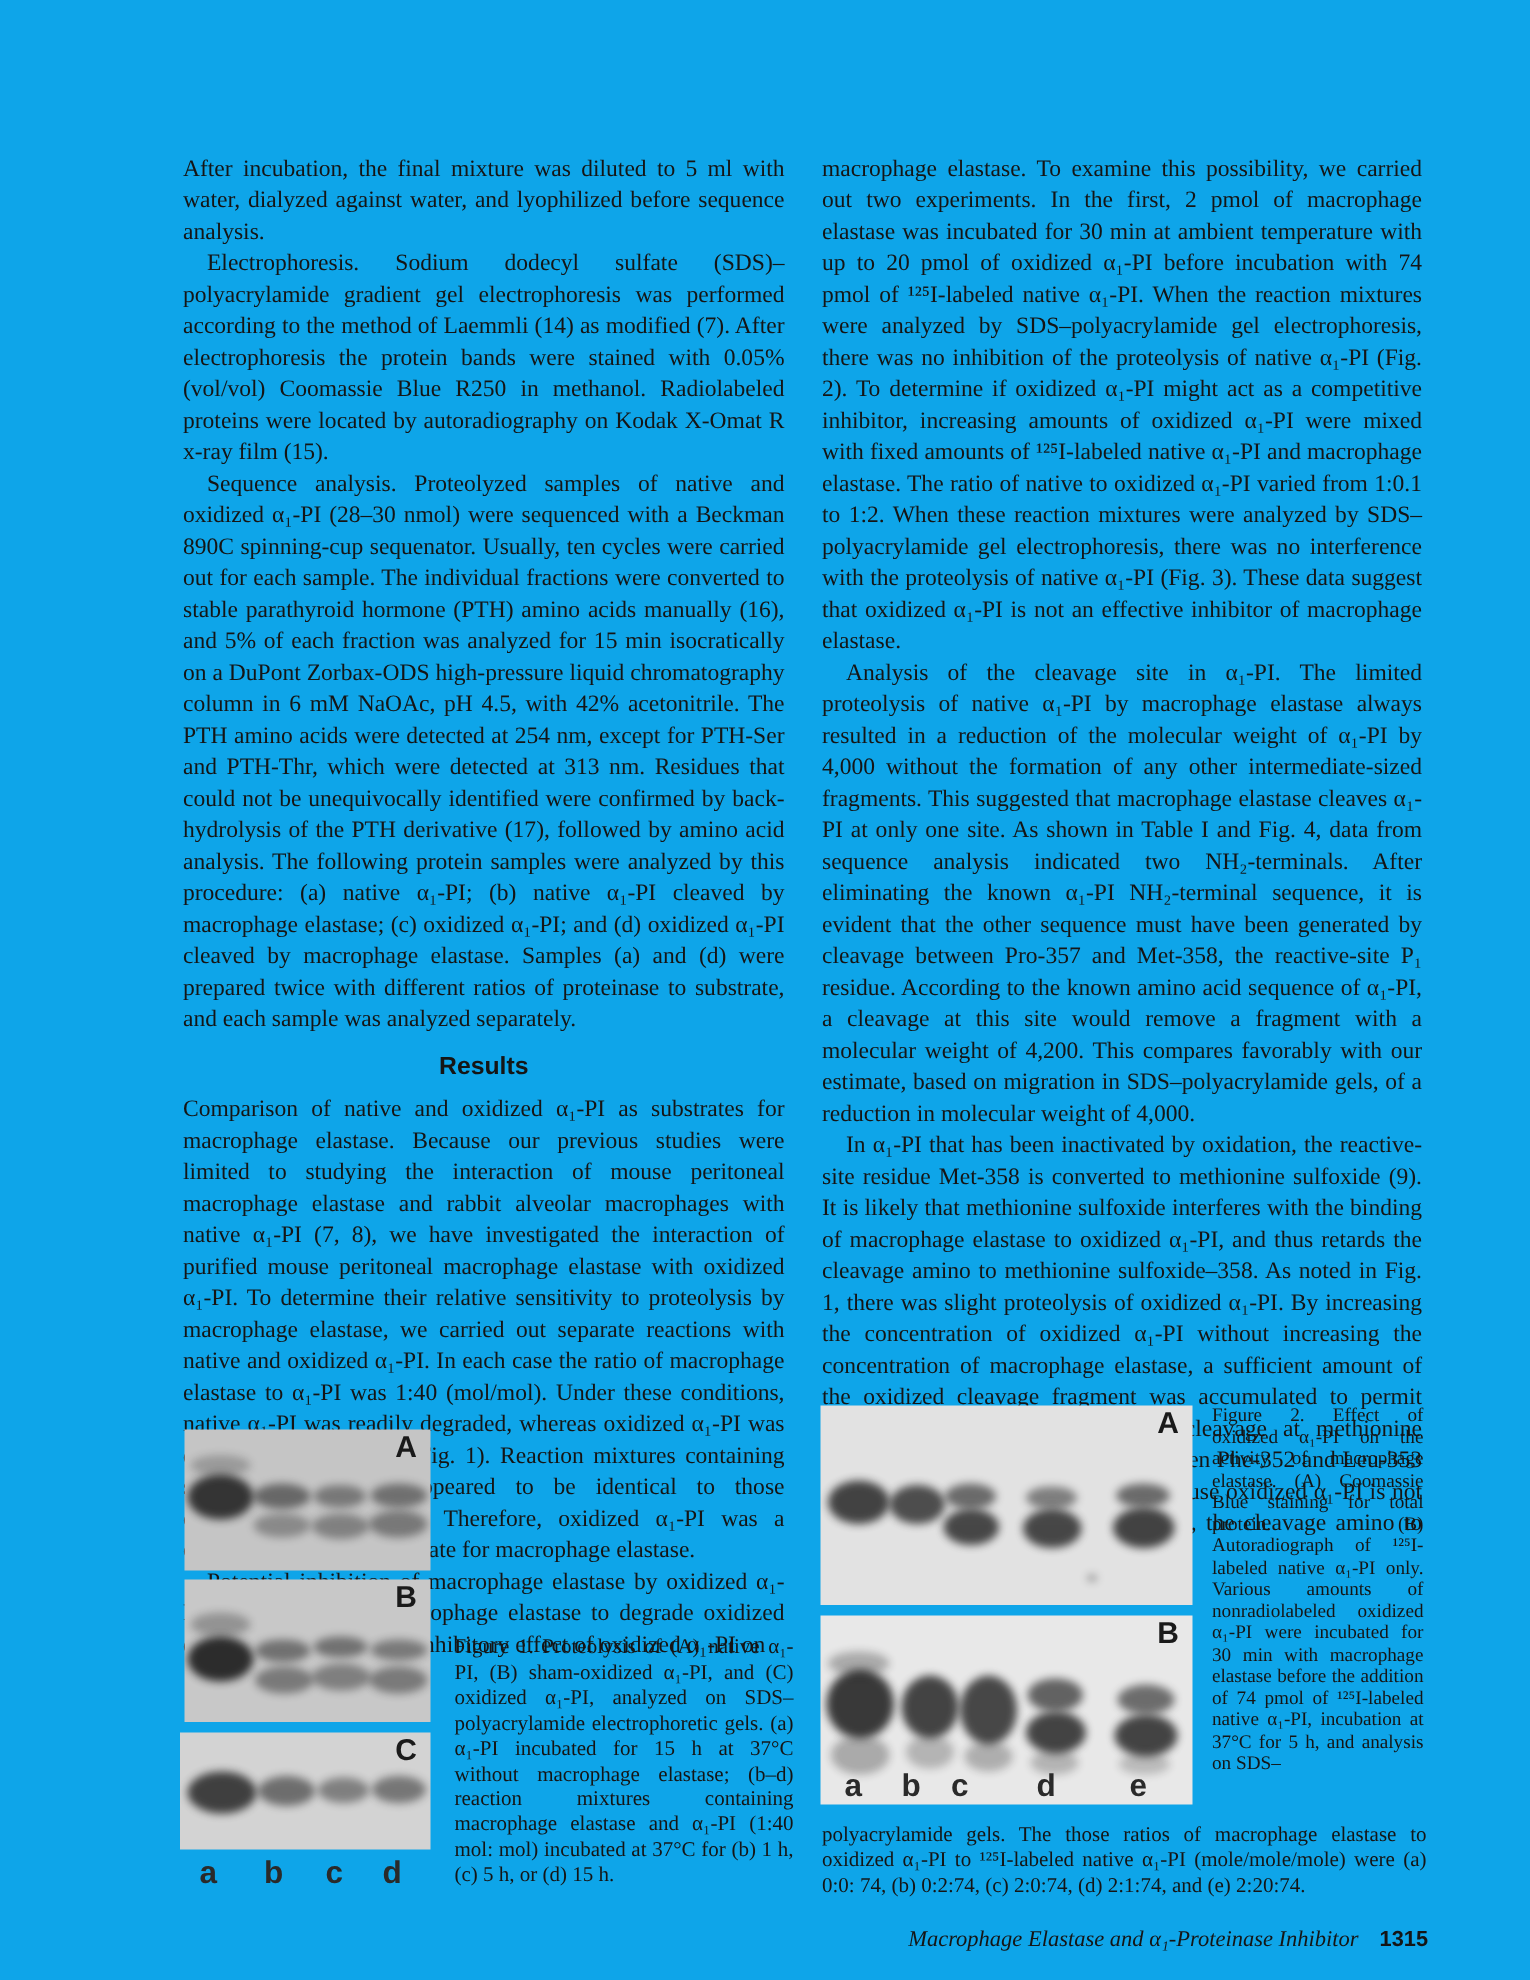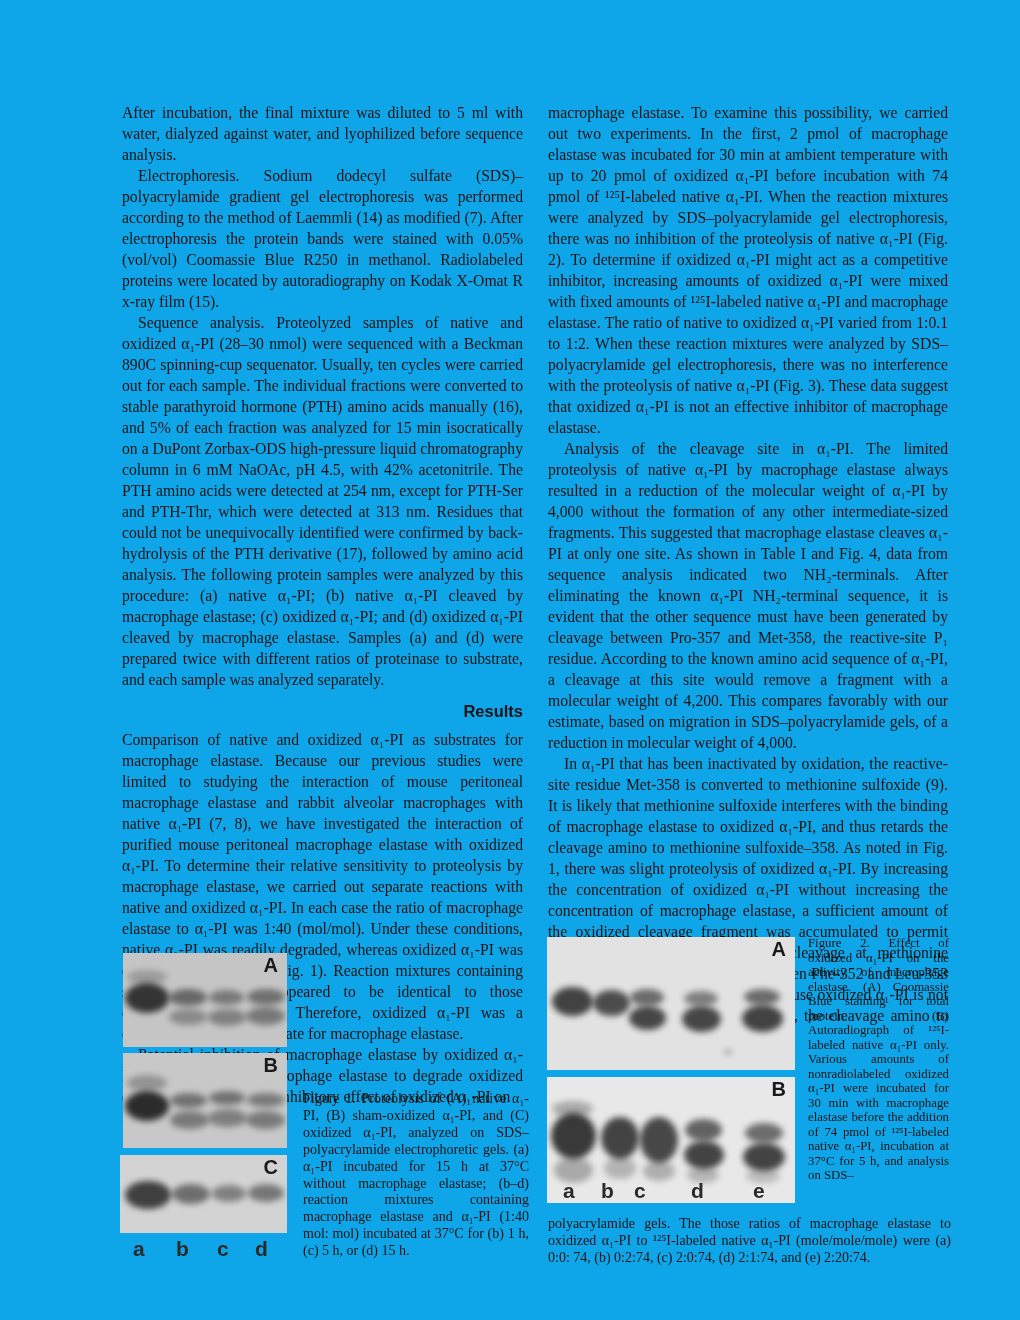--- a/index.html
+++ b/index.html
@@ -4,21 +4,21 @@
 <style>
   html,body{margin:0;padding:0;background:#ffffff;}
   #page{position:relative;width:1020px;height:1320px;background:#0ea5e9;overflow:hidden;
         font-family:"Liberation Serif","DejaVu Serif",serif;color:#151515;}
   .col{position:absolute;top:102px;text-align:justify;font-size:15.7px;line-height:21px;}
   #col-left{left:122px;width:401px;}
   #col-right{left:548px;width:400px;}
   .para{margin:0;}
   .para.indent{text-indent:16px;}
   .heading{font-family:"Liberation Sans",sans-serif;font-weight:bold;font-size:16.5px;
-           margin:11px 0 7px 0;text-align:right;}
+           margin:11px 0 7px 0;text-align:center;}
   .it{}
   
   .gel-layer{position:absolute;left:0;top:0;width:1020px;height:1320px;pointer-events:none;}
   .gel-panel{position:absolute;overflow:hidden;z-index:1;}
   .band{position:absolute;background:#1b1b1b;border-radius:50%;filter:blur(3px);}
   .panel-label{position:absolute;top:1px;right:9px;font-family:"Liberation Sans",sans-serif;
                font-weight:bold;font-size:20px;color:#1a1a1a;}
   .lane-label{position:absolute;z-index:2;font-family:"Liberation Sans",sans-serif;
               font-weight:bold;font-size:21px;color:#2a2a2a;}
   
@@ -129,14 +129,17 @@
     </div>
 
   <div id="fig2-caption-side" class="caption">
       <p class="para"><span class="it">Figure 2.</span><span> Effect of oxidized α₁-PI on the activity of macrophage elastase. (A) Coomassie Blue staining for total protein. (B) Autoradiograph of ¹²⁵I-labeled native α₁-PI only. Various amounts of nonradiolabeled oxidized α₁-PI were incubated for 30 min with macrophage elastase before the addition of 74 pmol of ¹²⁵I-labeled native α₁-PI, incubation at 37°C for 5 h, and analysis on SDS–</span></p>
     </div>
 
   <div id="fig2-caption-bottom" class="caption">
       <p class="para"><span>polyacrylamide gels. The those ratios of macrophage elastase to oxidized α₁-PI to ¹²⁵I-labeled native α₁-PI (mole/mole/mole) were (a) 0:0: 74, (b) 0:2:74, (c) 2:0:74, (d) 2:1:74, and (e) 2:20:74.</span></p>
     </div>
 
+  <div id="footer">
+    <span class="title">Macrophage Elastase and α₁-Proteinase Inhibitor</span><span class="pagenum">1315</span>
+  </div>
 
 </div>
 
 </body></html>

